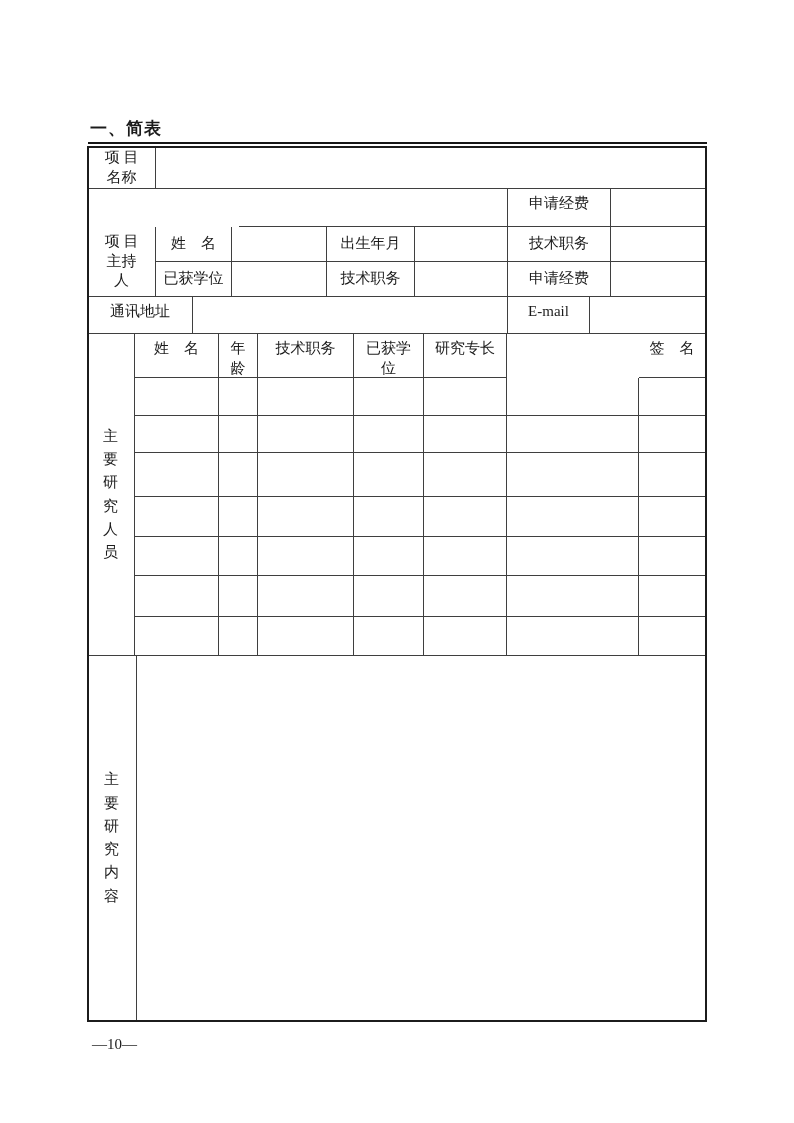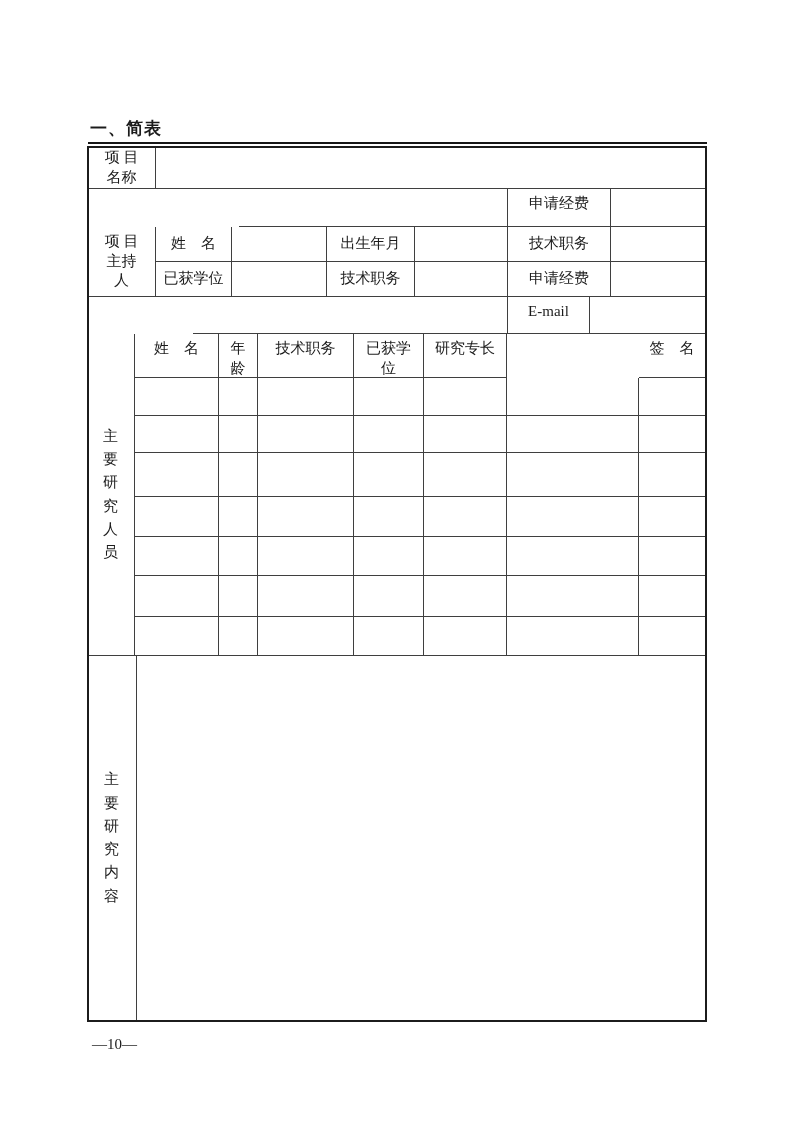--- a/index.html
+++ b/index.html
@@ -53,20 +53,21 @@
     <div class="c" style="left:420px;top:80px;width:103px;height:35px">技术职务</div>
     <div class="c" style="left:523px;top:80px;width:95px;height:35px"></div>
 
     <div class="c" style="left:68px;top:115px;width:76px;height:35px">已获学位</div>
     <div class="c" style="left:144px;top:115px;width:95px;height:35px"></div>
     <div class="c" style="left:239px;top:115px;width:88px;height:35px">技术职务</div>
     <div class="c" style="left:327px;top:115px;width:93px;height:35px"></div>
     <div class="c" style="left:420px;top:115px;width:103px;height:35px">申请经费</div>
     <div class="c" style="left:523px;top:115px;width:95px;height:35px"></div>
 
+    <div class="c top" style="left:0;top:150px;width:105px;height:37px">通讯地址</div>
     <div class="c" style="left:105px;top:150px;width:315px;height:37px"></div>
     <div class="c top" style="left:420px;top:150px;width:82px;height:37px">E-mail</div>
     <div class="c" style="left:502px;top:150px;width:116px;height:37px"></div>
 
     <div class="c vert" style="left:0;top:187px;width:47px;height:322px">主
 要
 研
 究
 人
 员</div>

